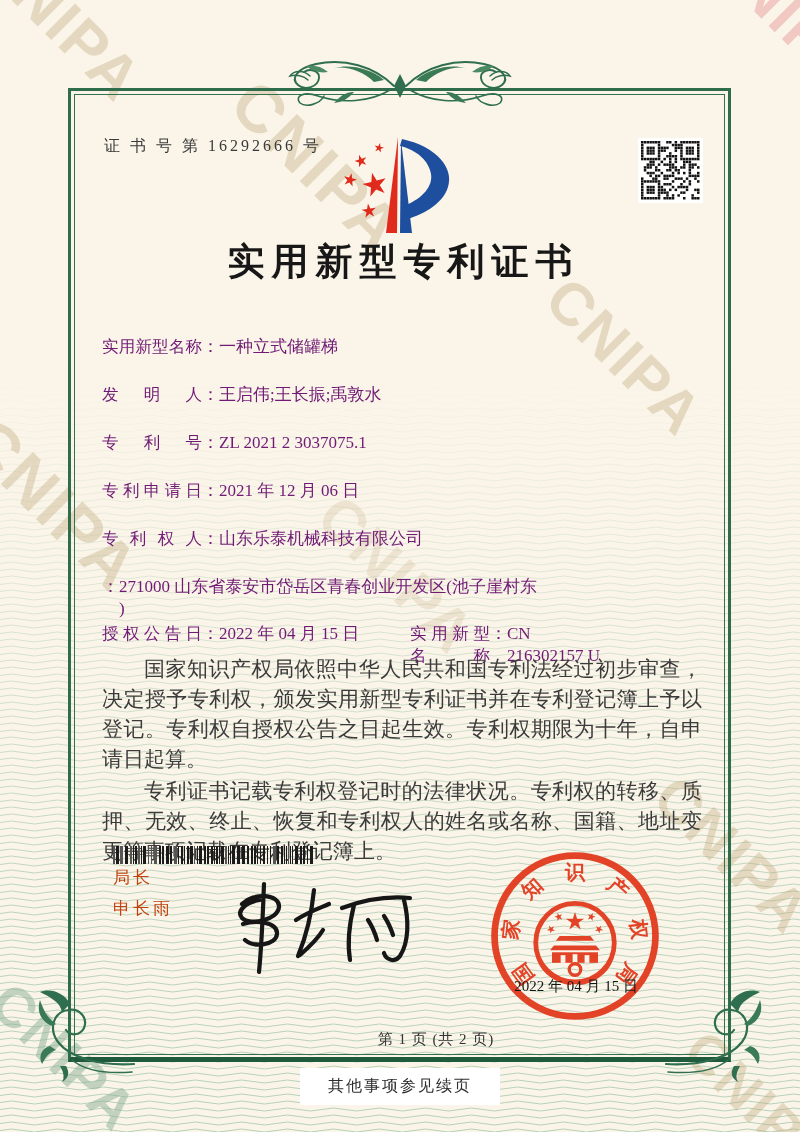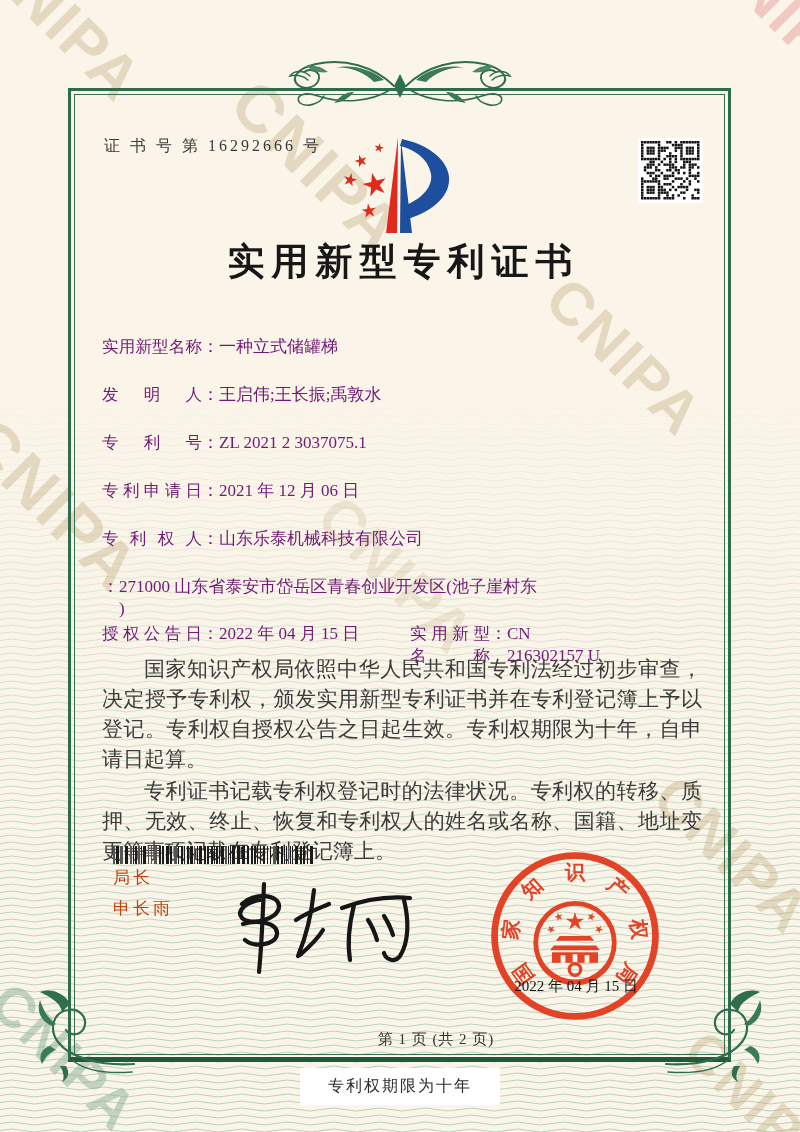--- a/index.html
+++ b/index.html
@@ -543,15 +543,15 @@
         <rect x="10" y="13" width="5" height="8"></rect>
       </g>
       <circle cx="0" cy="28" r="6" fill="none" stroke="#e23a1d" stroke-width="3.5"></circle>
       <path d="M-38,18 C-33,32 -18,41 -4,43" fill="none" stroke="#e23a1d" stroke-width="3"></path>
       <path d="M38,18 C33,32 18,41 4,43" fill="none" stroke="#e23a1d" stroke-width="3"></path>
     </g>
   </svg>
   <div class="sealdate">2022 年 04 月 15 日</div>
 
   <div class="pagenum">第 1 页 (共 2 页)</div>
-  <div class="contbox">专利权期限为十年</div>
+  <div class="contbox">其他事项参见续页</div>
 
 </div>
 
 </body></html>

